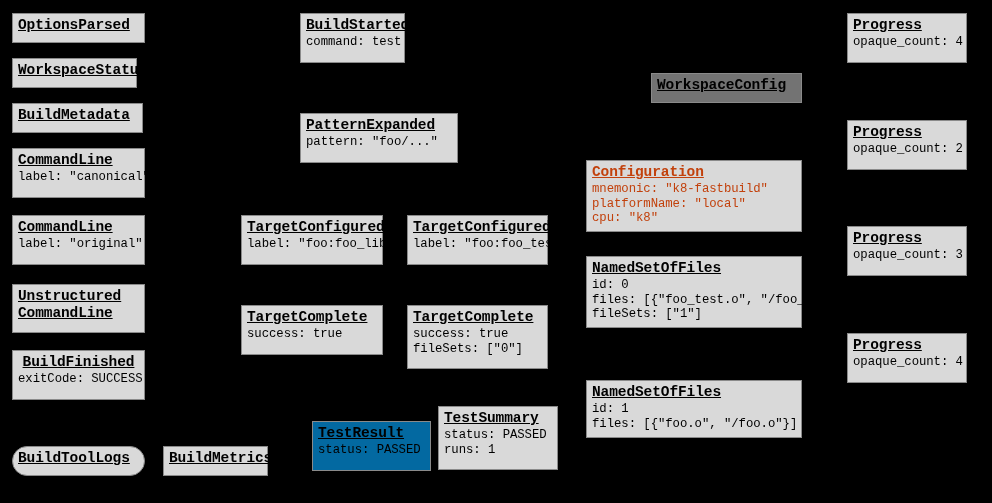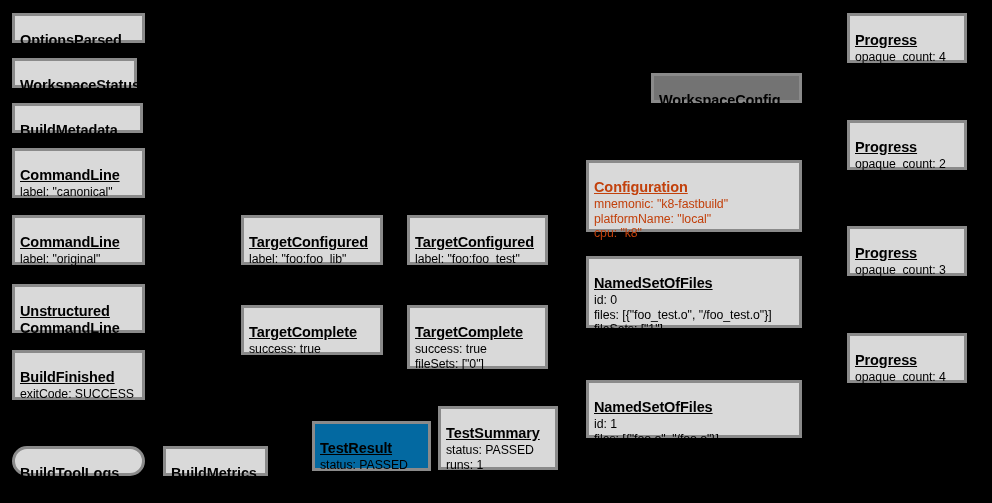--- a/index.html
+++ b/index.html
@@ -12,25 +12,26 @@
     position: relative;
     width: 992px;
     height: 503px;
     background: #000000;
     overflow: hidden;
     font-family: "Liberation Sans", sans-serif;
   }
   .node {
     position: absolute;
     background: #d9d9d9;
-    border: 3px solid #3b82f6;
+    border: 1px solid #3b82f6;
     box-sizing: border-box;
-    padding: 16px 5px 4px 5px;
+    padding: 3px 5px 4px 5px;
     color: #000000;
     line-height: 1.18;
+    font-family: Liberation Mono, monospace;
   }
   .node-title {
     font-size: 14.5px;
     font-weight: bold;
     text-decoration: underline;
     letter-spacing: -0.1px;
     white-space: pre-line;
     display: block;
     margin-bottom: 1px;
   }
@@ -71,31 +72,43 @@
     <div class="node" style="left: 12px; top: 215px; width: 133px; height: 50px; background: rgb(217, 217, 217); border-color: rgb(138, 138, 138); color: rgb(0, 0, 0);">
       <span class="node-title">CommandLine</span>
       <span class="node-fields">
         <span class="node-field">label: "original"</span>
       </span>
     </div>
     <div class="node title-only" style="left: 12px; top: 284px; width: 133px; height: 49px; background: rgb(217, 217, 217); border-color: rgb(138, 138, 138); color: rgb(0, 0, 0);">
       <span class="node-title">Unstructured
 CommandLine</span>
     </div>
-    <div class="node" style="left: 12px; top: 350px; width: 133px; height: 50px; background: rgb(217, 217, 217); border-color: rgb(138, 138, 138); color: rgb(0, 0, 0);">
+    <div class="node" style="left: 12px; top: 350px; width: 133px; height: 50px; background: rgb(217, 217, 217); border-color: rgb(138, 138, 138); color: rgb(0, 0, 0); text-align: center;">
       <span class="node-title">BuildFinished</span>
       <span class="node-fields">
         <span class="node-field">exitCode: SUCCESS</span>
       </span>
     </div>
     <div class="node title-only" style="left: 12px; top: 446px; width: 133px; height: 30px; background: rgb(217, 217, 217); border-color: rgb(138, 138, 138); color: rgb(0, 0, 0); border-radius: 15px;">
       <span class="node-title">BuildToolLogs</span>
     </div>
     <div class="node title-only" style="left: 163px; top: 446px; width: 105px; height: 30px; background: rgb(217, 217, 217); border-color: rgb(138, 138, 138); color: rgb(0, 0, 0);">
       <span class="node-title">BuildMetrics</span>
+    </div>
+    <div class="node" style="left: 300px; top: 13px; width: 105px; height: 50px; background: rgb(217, 217, 217); border-color: rgb(138, 138, 138); color: rgb(0, 0, 0);">
+      <span class="node-title">BuildStarted</span>
+      <span class="node-fields">
+        <span class="node-field">command: test</span>
+      </span>
+    </div>
+    <div class="node" style="left: 300px; top: 113px; width: 158px; height: 50px; background: rgb(217, 217, 217); border-color: rgb(138, 138, 138); color: rgb(0, 0, 0);">
+      <span class="node-title">PatternExpanded</span>
+      <span class="node-fields">
+        <span class="node-field">pattern: "foo/..."</span>
+      </span>
     </div>
     <div class="node" style="left: 241px; top: 215px; width: 142px; height: 50px; background: rgb(217, 217, 217); border-color: rgb(138, 138, 138); color: rgb(0, 0, 0);">
       <span class="node-title">TargetConfigured</span>
       <span class="node-fields">
         <span class="node-field">label: "foo:foo_lib"</span>
       </span>
     </div>
     <div class="node" style="left: 407px; top: 215px; width: 141px; height: 50px; background: rgb(217, 217, 217); border-color: rgb(138, 138, 138); color: rgb(0, 0, 0);">
       <span class="node-title">TargetConfigured</span>
       <span class="node-fields">

